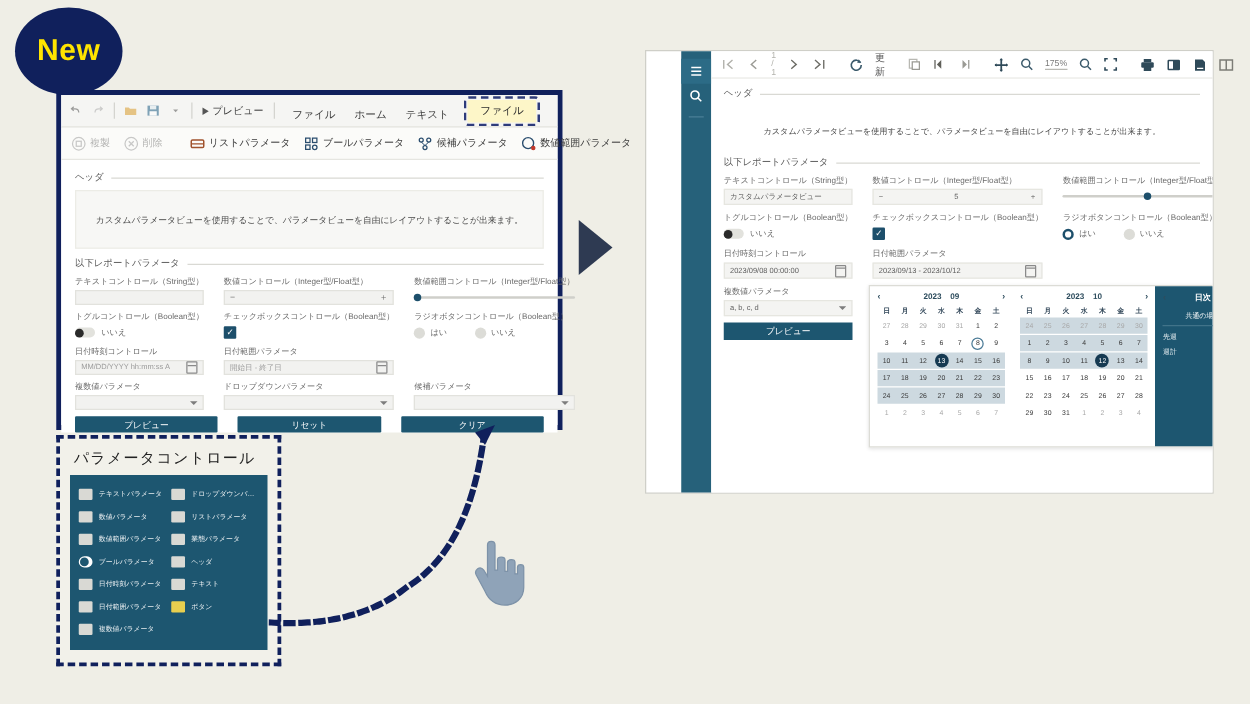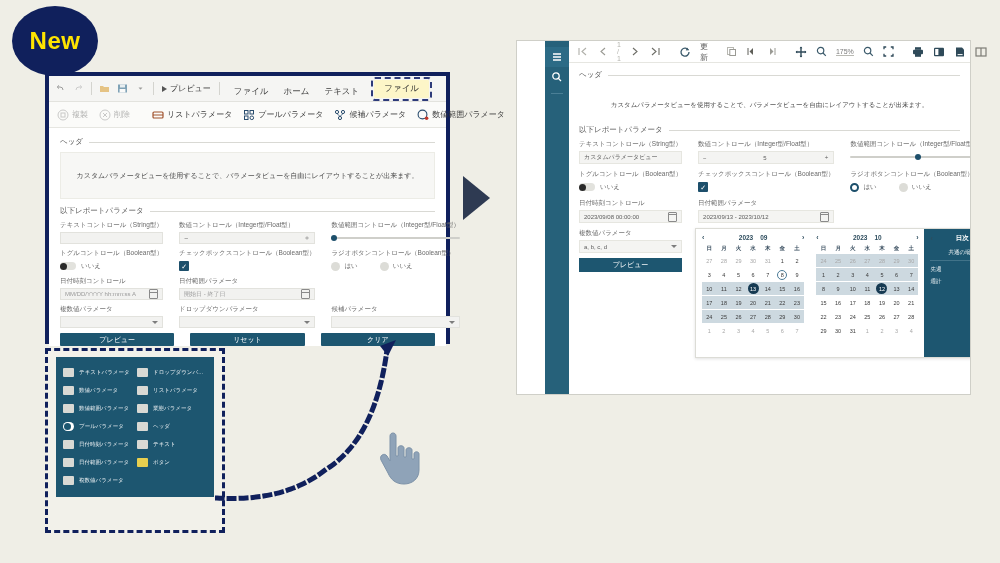--- a/index.html
+++ b/index.html
@@ -409,20 +409,21 @@
 
       <div class="btnrow">
         <div class="btn">プレビュー</div>
         <div class="btn">リセット</div>
         <div class="btn">クリア</div>
       </div>
     </div>
   </div>
 
   <div id="palette">
+    <div class="ptitle">パラメータコントロール</div>
     <div class="pbox">
       <div class="pitem">
           <span class="pico"></span>
           <span class="plbl">テキストパラメータ</span>
         </div>
       <div class="pitem">
           <span class="pico"></span>
           <span class="plbl">ドロップダウンパ…</span>
         </div>
       <div class="pitem">

